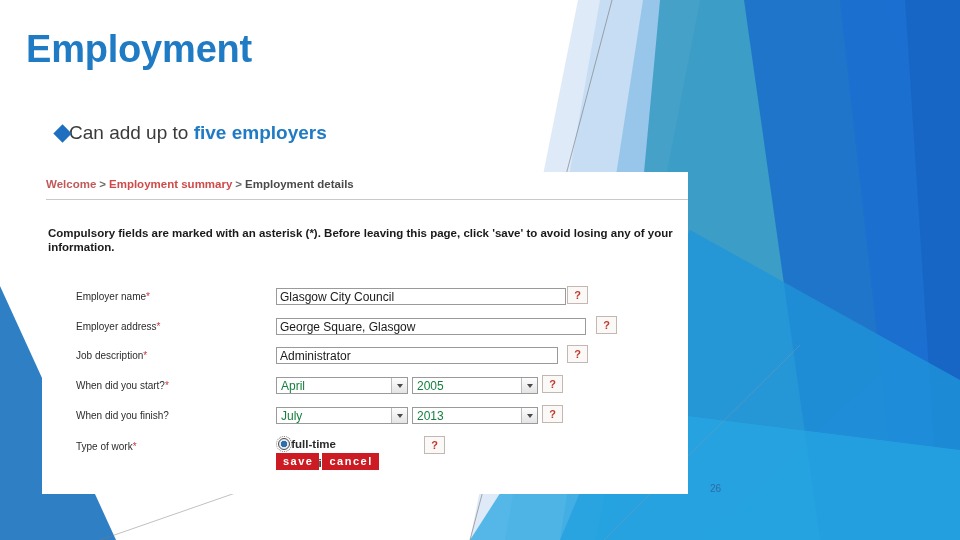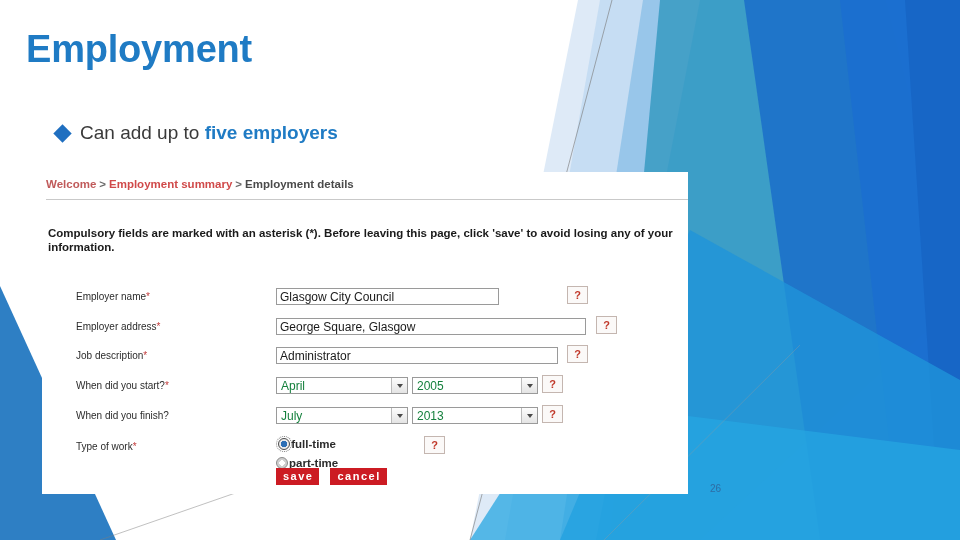--- a/index.html
+++ b/index.html
@@ -38,21 +38,20 @@
     white-space: nowrap;
   }
 
   
   .bullet-row {
     position: absolute;
     left: 56px;
     top: 122px;
     display: flex;
     align-items: center;
-    gap: 11px;
     white-space: nowrap;
   }
   .bullet-diamond {
     width: 13px;
     height: 13px;
     background: #1F6FC0;
     transform: rotate(45deg);
     flex: none;
   }
   .bullet-text {
@@ -226,23 +225,23 @@
     background: radial-gradient(circle at 50% 50%, #2d6fb5 0 42%, #eaeaea 46% 100%);
     border-color: #4a4a4a;
     outline: 1px dotted #777;
     outline-offset: 1px;
   }
   .radio-label { white-space: nowrap; }
 
   .btn-row {
     position: absolute;
     left: 234px;
-    top: 296px;
-    display: flex;
-    gap: 11px;
+    top: 281px;
+    display: flex;
+    gap: 3px;
   }
   .redbtn {
     background: #CC1B23;
     color: #ffffff;
     font-size: 11px;
     font-weight: bold;
     letter-spacing: 1.5px;
     padding: 2px 6px 3px 7px;
     line-height: 12px;
     border: none;
@@ -295,21 +294,21 @@
   <div class="form-shot">
 
     <div class="breadcrumb"><span class="crumb-link">Welcome</span><span class="sep">&gt;</span><span class="crumb-link alt">Employment summary</span><span class="sep">&gt;</span><span class="crumb-current">Employment details</span></div>
 
     <div class="rule"></div>
 
     <div class="intro-2">Compulsory fields are marked with an asterisk (*). Before leaving this page, click 'save' to avoid losing any of your information.</div>
 
     <div class="frow" style="top:116px">
       <span class="flabel"><span>Employer name</span><span class="req">*</span></span>
-      <div class="ftext" style="width:223px">Glasgow City Council</div>
+      <div class="ftext" style="width:290px">Glasgow City Council</div>
       <div class="helpbtn" style="left:525px">?</div>
     </div>
 
     <div class="frow" style="top:146px">
       <span class="flabel"><span>Employer address</span><span class="req">*</span></span>
       <div class="ftext" style="width:310px">George Square, Glasgow</div>
       <div class="helpbtn" style="left:554px">?</div>
     </div>
 
     <div class="frow" style="top:175px">

